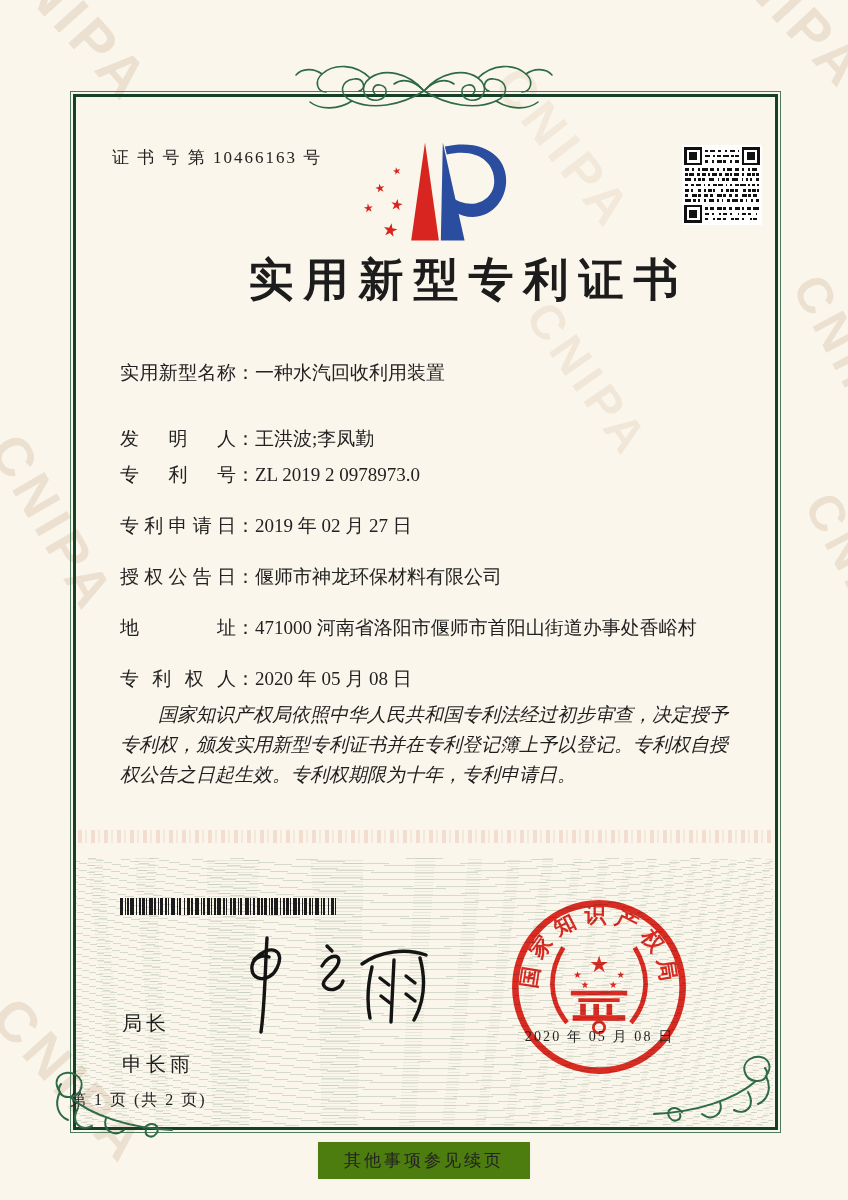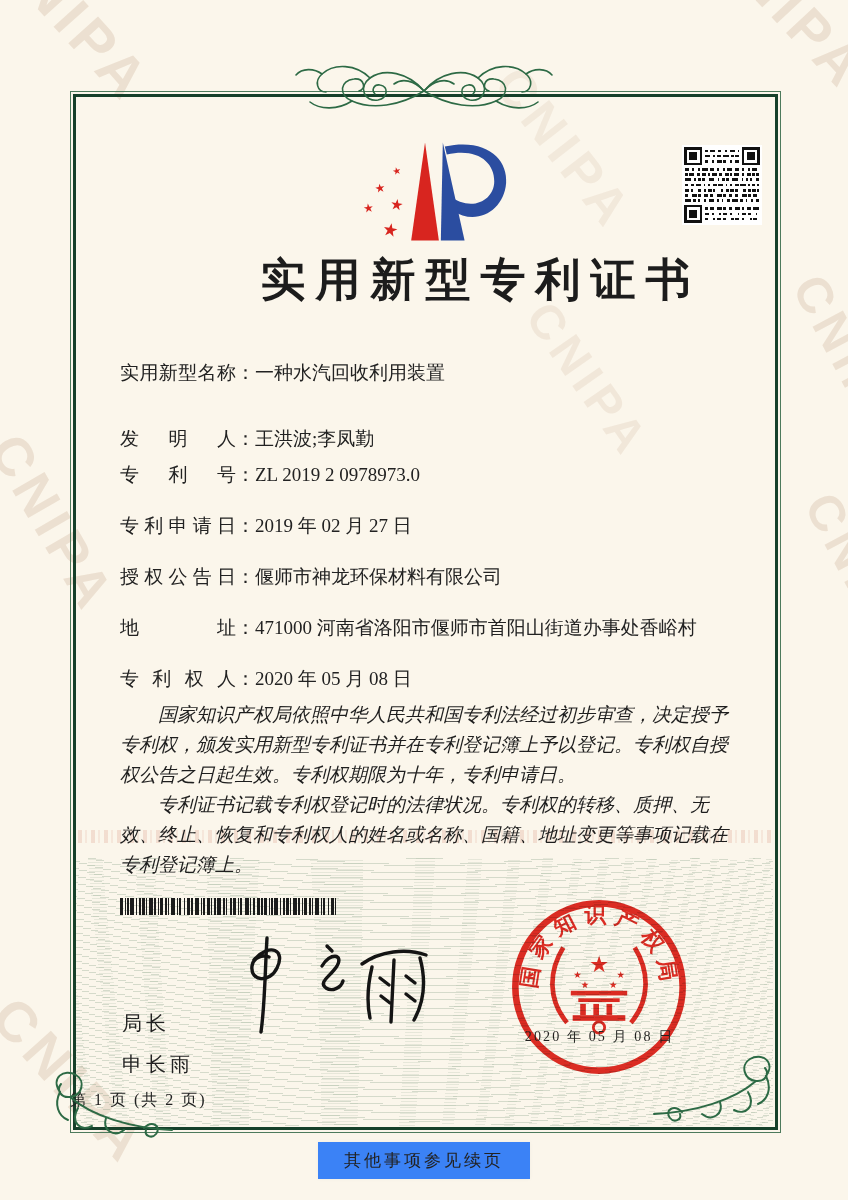--- a/index.html
+++ b/index.html
@@ -36,21 +36,21 @@
       repeating-radial-gradient(150% 130% at 30% 340%, rgba(130,158,130,.22) 0 1px, rgba(0,0,0,0) 1px 9px);
     opacity:.75;}
   .microtext{position:absolute;left:78px;top:830px;width:694px;height:13px;z-index:3;
     background:repeating-linear-gradient(90deg, rgba(196,92,66,.20) 0 4px, rgba(0,0,0,0) 4px 7px, rgba(196,92,66,.12) 7px 9px, rgba(0,0,0,0) 9px 13px);
     opacity:.8;}
 
   
   .cert-no{position:absolute;left:112px;top:146px;font-size:17px;letter-spacing:2px;z-index:4;}
   .logo{position:absolute;left:338px;top:136px;z-index:4;}
   .qr{position:absolute;left:682px;top:145px;z-index:4;background:#fff;padding:2px;}
-  .title{position:absolute;left:80px;top:250px;width:709px;text-align:center;
+  .title{position:absolute;left:68px;top:250px;width:709px;text-align:center;
          font-size:45px;font-weight:700;letter-spacing:10px;color:#1c1c1c;z-index:4;padding-left:46px;}
 
   
   .fields{position:absolute;left:120px;top:0;width:620px;z-index:4;font-size:19px;}
   .frow{position:absolute;left:0;white-space:nowrap;}
   .lbl{display:inline-block;width:116px;text-align:justify;text-align-last:justify;vertical-align:bottom;}
   .val{margin-left:0;}
   .frow .g2{position:absolute;left:330px;top:0;white-space:nowrap;}
   .g2 .lbl{width:100px;}
 
@@ -63,21 +63,21 @@
   .barcode{position:absolute;left:120px;top:898px;z-index:4;}
   .sig-block{position:absolute;left:122px;top:1010px;z-index:4;font-size:20px;letter-spacing:4px;}
   .sig-block div{margin-bottom:14px;}
   .sig-script{position:absolute;left:218px;top:930px;z-index:4;}
   .seal{position:absolute;left:505px;top:893px;z-index:5;opacity:.94;mix-blend-mode:multiply;}
 
   
   .page-info{position:absolute;left:70px;top:1090px;width:792px;
              font-size:16px;letter-spacing:2px;z-index:4;}
   .note-box{position:absolute;left:50%;top:1142px;transform:translateX(-50%);
-            background:#3b82f6;padding:7px 26px;font-size:17px;letter-spacing:3px;
+            background:#4d7c0f;padding:7px 26px;font-size:17px;letter-spacing:3px;
             z-index:4;box-shadow:0 0 4px rgba(0,0,0,.04);}
   .green{stroke:#2d6a45;fill:none;stroke-linecap:round;}
 </style>
 </head>
 <body>
 
 <div class="page">
 
   <div class="wm wm1">CNIPA</div>
   <div class="wm wm2">CNIPA</div>
@@ -128,20 +128,21 @@
     <g class="green" stroke-width="2">
       <path d="M16,24 C6,10 20,0 32,7 C42,13 38,28 26,29 C17,30 12,22 17,16"></path>
       <path d="M26,29 C48,48 86,60 128,62"></path>
       <path d="M34,40 C26,54 36,64 48,58"></path>
       <path d="M62,50 C58,62 70,70 80,62"></path>
       <path d="M100,60 C108,52 118,58 112,66 C108,71 100,68 102,62"></path>
       <path d="M16,24 C10,36 14,48 24,52"></path>
     </g>
   </svg>
 
+  <div class="cert-no">证 书 号 第 10466163 号</div>
 
   <svg class="logo" width="178" height="114" viewBox="0 0 180 112">
     <path d="M108,9 C150,0 172,22 170,46 C168,74 140,90 116,74 L112,58 C134,76 158,64 158,44 C158,24 140,10 110,17 Z" fill="#2b4da0"></path>
     <polygon points="88,5 102,104 74,104" fill="#d8251f"></polygon>
     <polygon points="106,5 128,104 104,104" fill="#2b4da0"></polygon>
     <g fill="#d8251f" font-family="'DejaVu Sans',sans-serif">
       <text x="56" y="38" font-size="10" transform="rotate(-14 56 38)">★</text>
       <text x="38" y="56" font-size="12" transform="rotate(-10 38 56)">★</text>
       <text x="52" y="72" font-size="15" transform="rotate(8 52 72)">★</text>
       <text x="26" y="76" font-size="12" transform="rotate(-8 26 76)">★</text>
@@ -204,21 +205,20 @@
     <div class="frow" style="top:615px">
       <span class="lbl">地址</span><span>：</span><span class="val">471000 河南省洛阳市偃师市首阳山街道办事处香峪村</span>
     </div>
     <div class="frow" style="top:666px">
       <span class="lbl">专利权人</span><span>：</span><span class="val">2020 年 05 月 08 日</span>
     </div>
   </div>
 
   <div class="paras">
     <p>国家知识产权局依照中华人民共和国专利法经过初步审查，决定授予专利权，颁发实用新型专利证书并在专利登记簿上予以登记。专利权自授权公告之日起生效。专利权期限为十年，专利申请日。</p>
-    <p>专利证书记载专利权登记时的法律状况。专利权的转移、质押、无效、终止、恢复和专利权人的姓名或名称、国籍、地址变更等事项记载在专利登记簿上。</p>
   </div>
 
   <svg class="barcode" width="216" height="17" viewBox="0 0 216 17">
     <line x1="0" y1="8.5" x2="216" y2="8.5" stroke="#1c1c1c" stroke-width="17" stroke-dasharray="3 2 1 1 2 1 4 2 1 2 2 1 3 1 1 2 4 1 2 2 1 1 3 2 2 1 1 2 4 2 1 1 2 3 1 2 3 1 2 2 4 2 1 1 2 2 3 1 1 2 2 1 4 2 2 1 1 3 2 1 3 2 1 1 2 3 4 1 1 2 2 2 3 1 2 1"></line>
   </svg>
 
   <div class="sig-block">
     <div>局长</div>
     <div>申长雨</div>
   </div>

